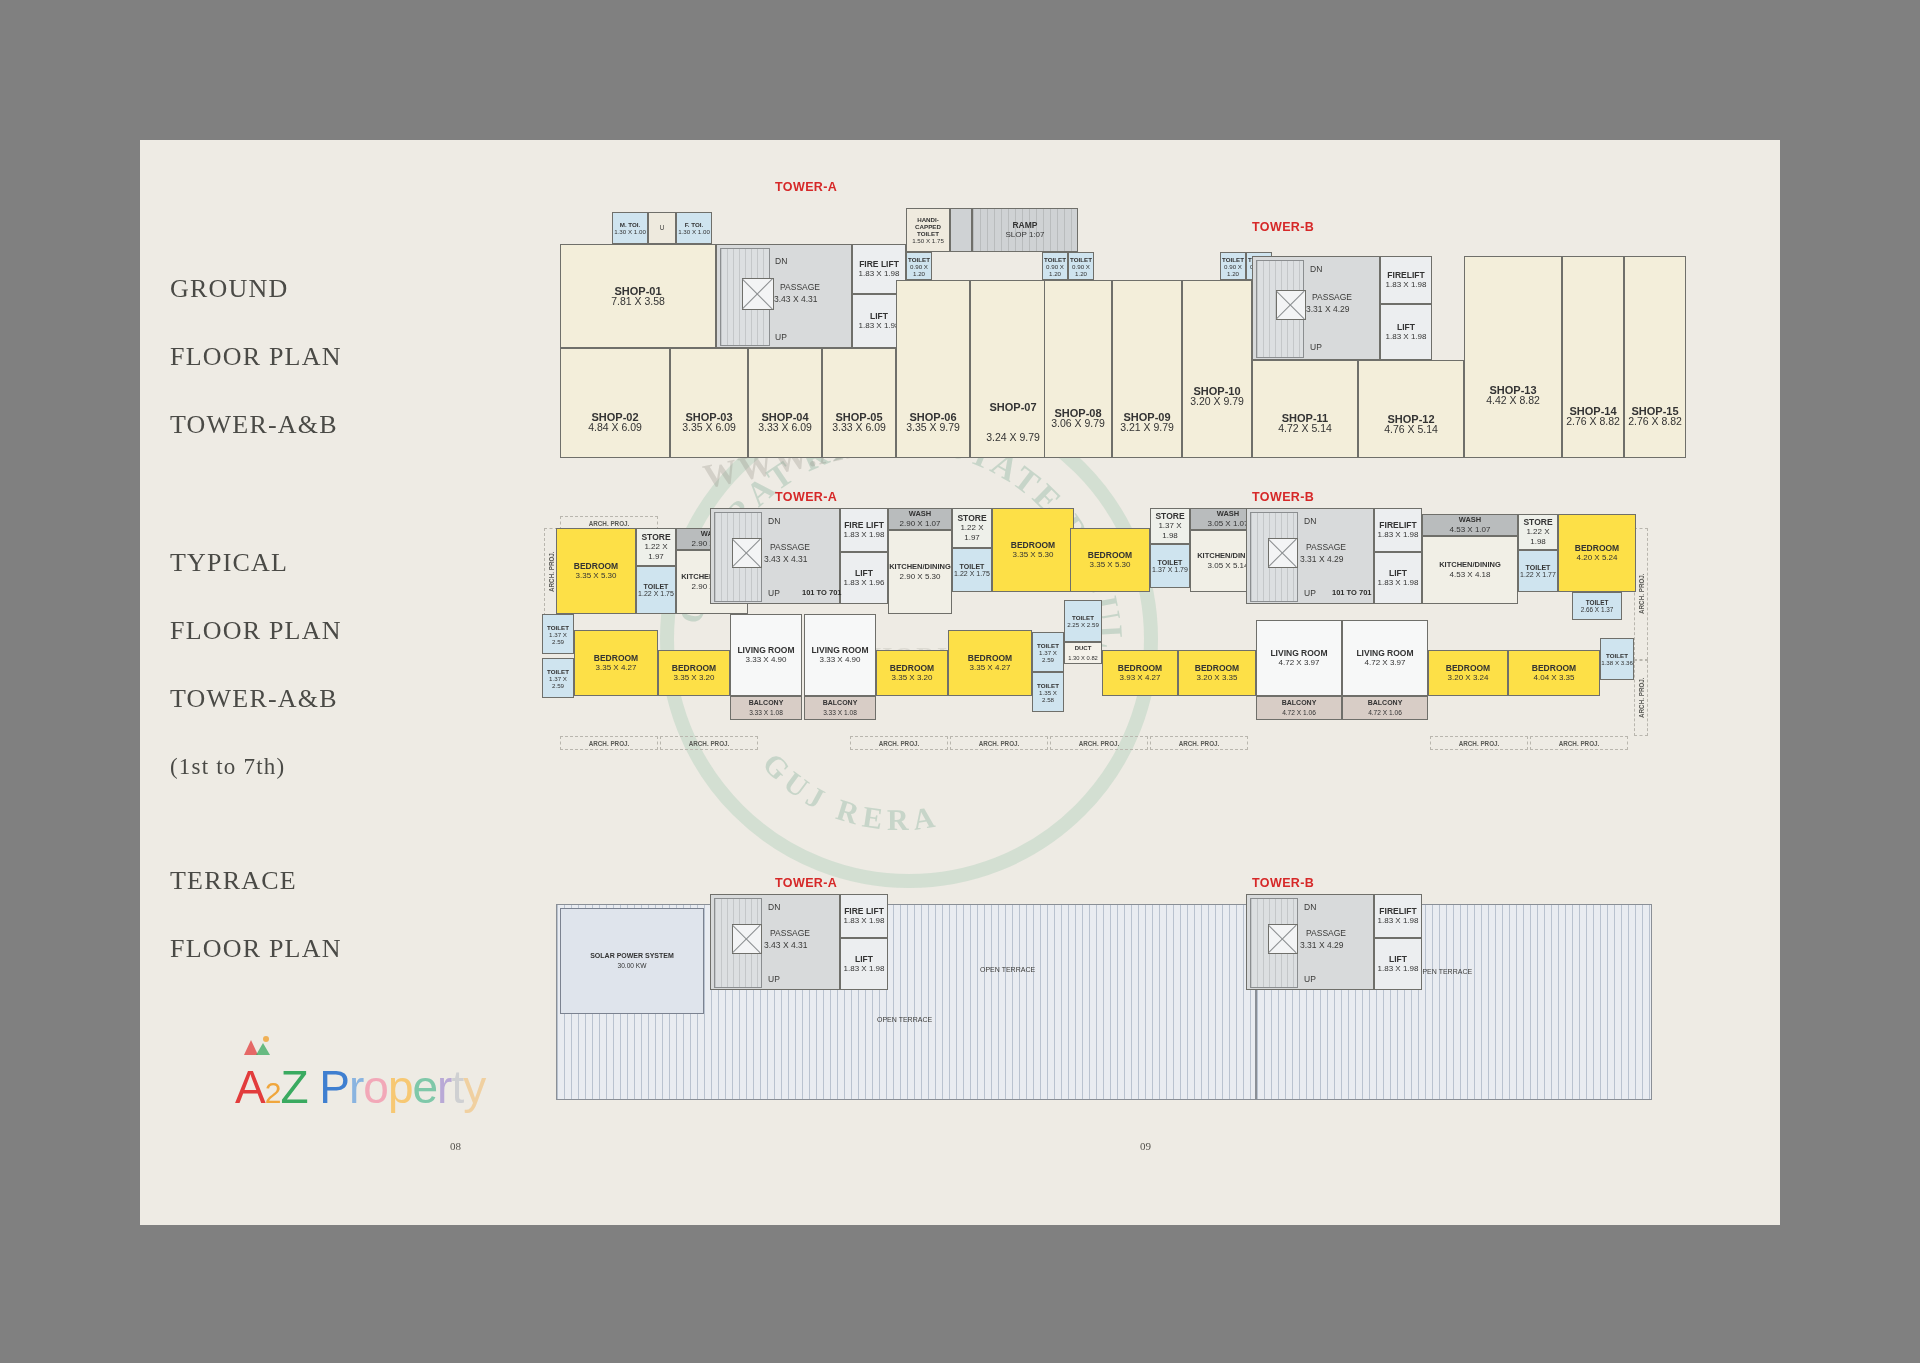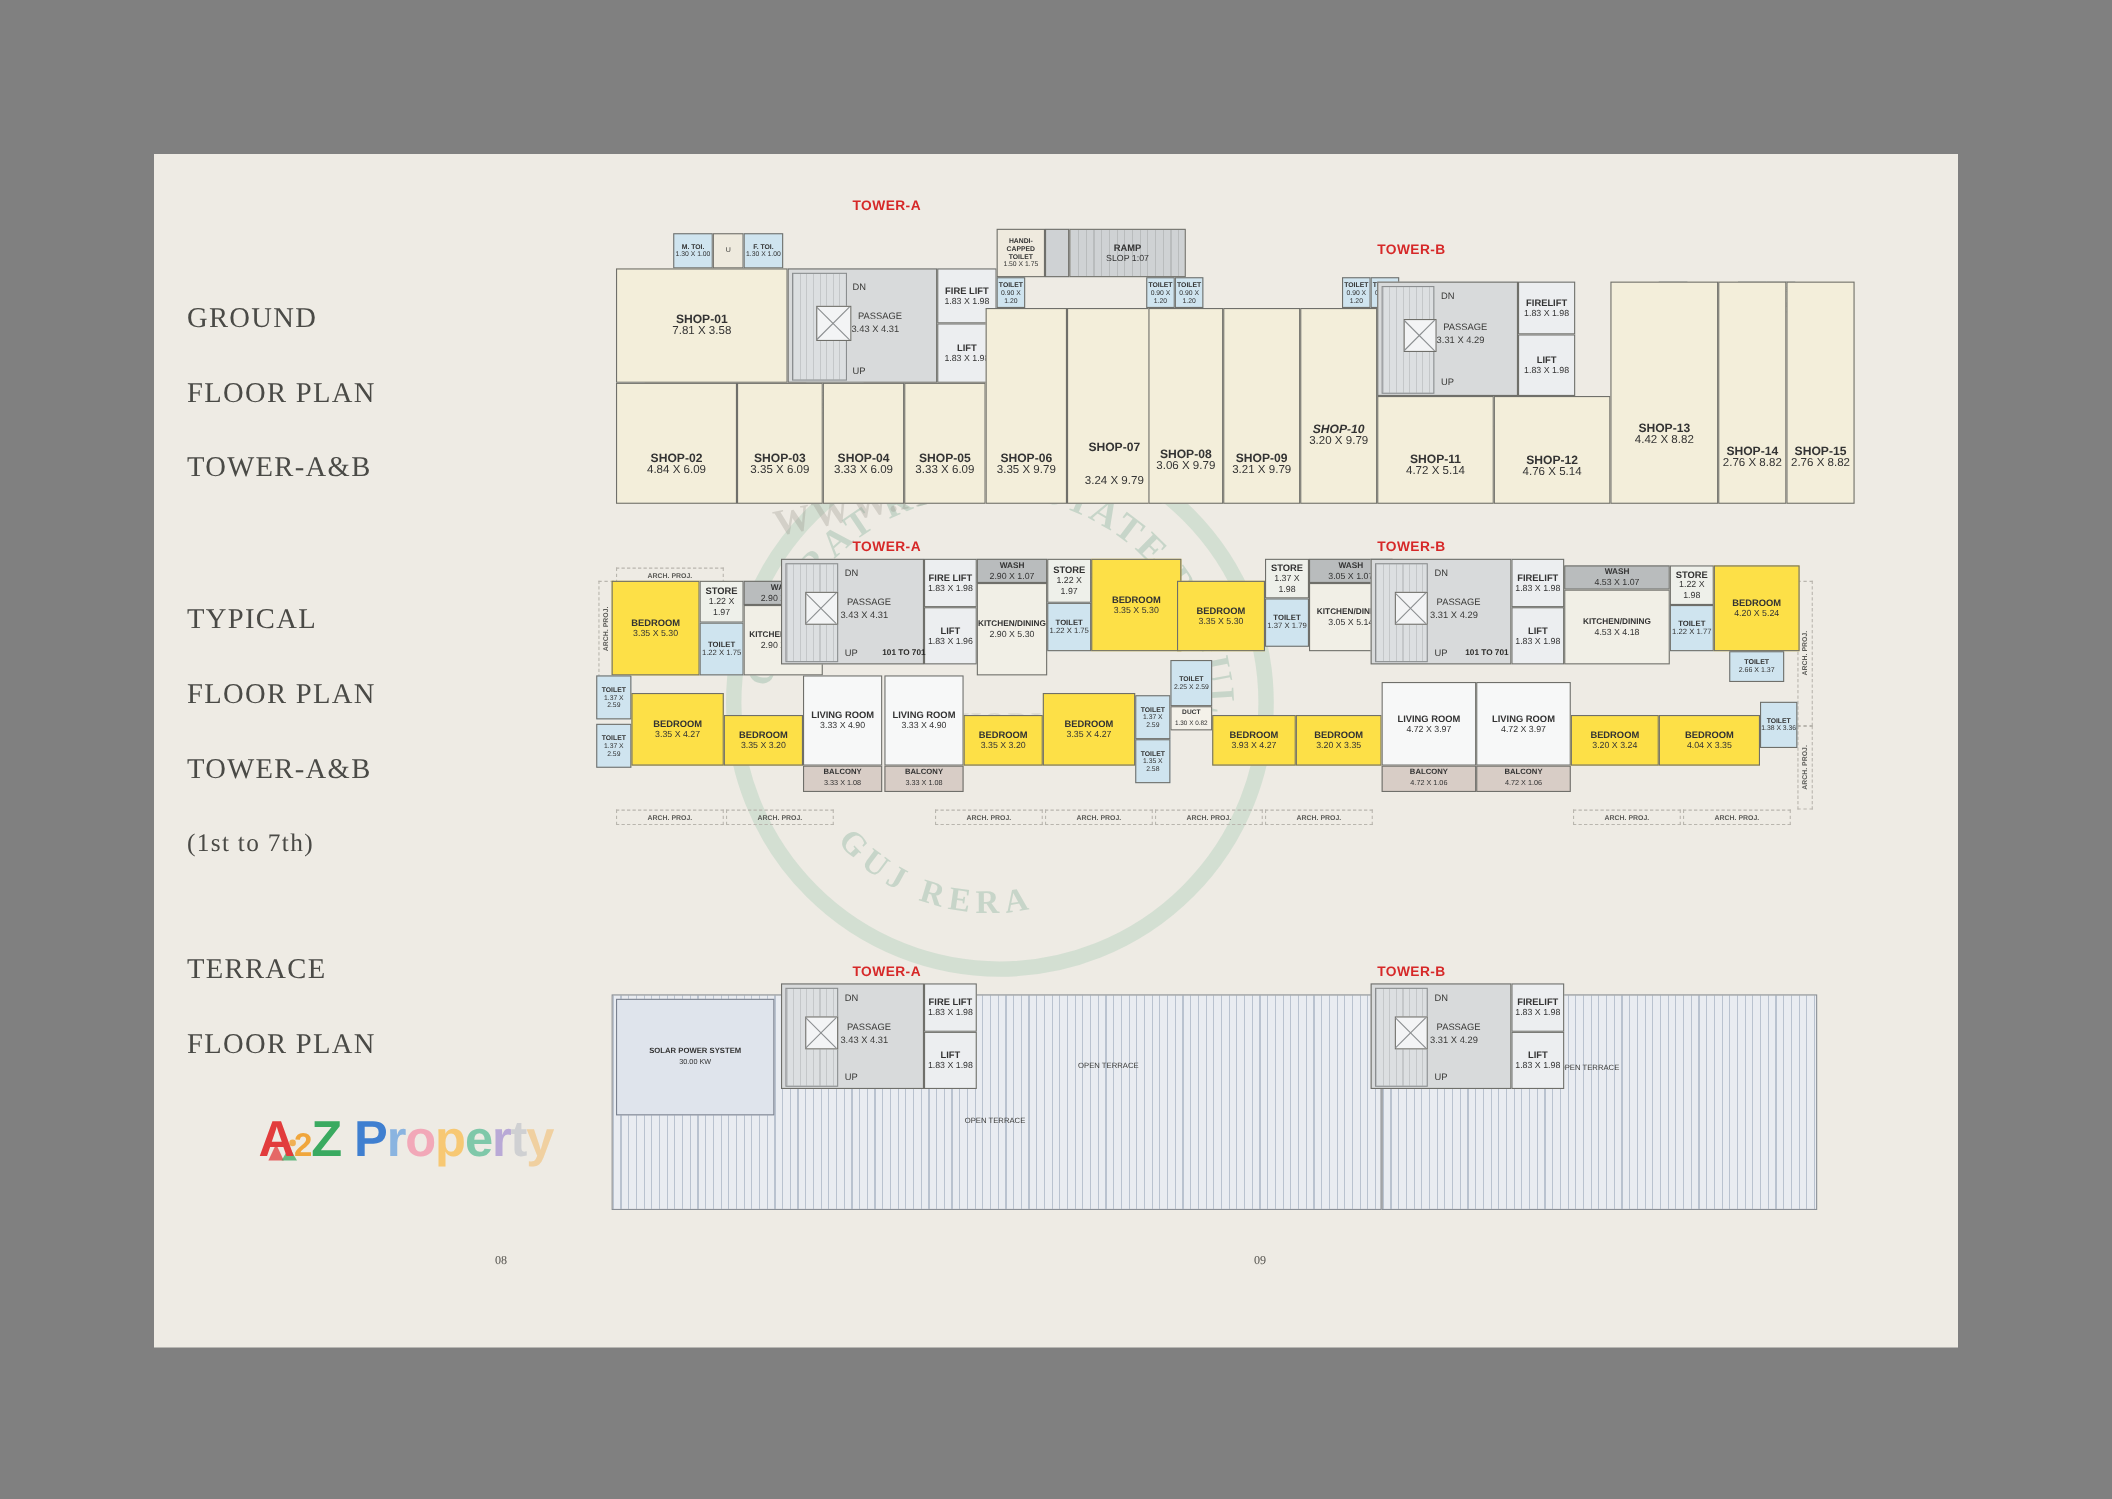--- a/index.html
+++ b/index.html
@@ -98,21 +98,21 @@
     position:absolute;left:500px;top:250px;width:520px;height:520px;
     color:rgba(120,170,145,.38);font-size:20px;font-weight:bold;
     font-family:"Liberation Serif",serif;pointer-events:none;
   }
   .wm-a2z{
     position:absolute;left:560px;top:280px;
     color:rgba(150,145,135,.30);font-size:34px;font-weight:bold;
     font-family:"Liberation Serif",serif;letter-spacing:2px;
     transform:rotate(-12deg);pointer-events:none;white-space:nowrap;
   }
-  .logo{position:absolute;left:95px;top:868px;font-size:46px;font-weight:bold;letter-spacing:-1px;}
+  .logo{position:absolute;left:95px;top:920px;font-size:46px;font-weight:normal;letter-spacing:-1px;}
   .logo span{display:inline-block;}
   .l-a{color:#e23c3c;}
   .l-2{color:#f0a63c;font-size:30px;}
   .l-z{color:#3aaa60;}
   .l-p{color:#3f7fd0;}
   .l-r{color:#8ab4e0;}
   .l-o{color:#f2a8b8;}
   .l-pp{color:#f7c873;}
   .l-e{color:#7fc8a9;}
   .l-rr{color:#b9a9d6;}
@@ -276,21 +276,21 @@
     </div>
     <div class="rm shop" style="left:624px;top:120px;width:68px;height:178px;">
       <div class="nm" style="margin-top:98px;">SHOP-08</div>
       <div class="dim">3.06 X 9.79</div>
     </div>
     <div class="rm shop" style="left:692px;top:120px;width:70px;height:178px;">
       <div class="nm" style="margin-top:105px;">SHOP-09</div>
       <div class="dim">3.21 X 9.79</div>
     </div>
     <div class="rm shop" style="left:762px;top:120px;width:70px;height:178px;">
-      <div class="nm" style="margin-top:54px;font-style:italic;">SHOP-10</div>
+      <div class="nm" style="margin-top:54px;">SHOP-10</div>
       <div class="dim">3.20 X 9.79</div>
     </div>
 
     <div class="rm core" style="left:832px;top:96px;width:128px;height:104px;"></div>
     <div class="stairs v" style="left:836px;top:100px;width:46px;height:96px;"></div>
     <div class="liftbox" style="left:856px;top:130px;width:28px;height:28px;"></div>
     <div class="txt plain" style="left:890px;top:104px;">DN</div>
     <div class="txt plain" style="left:890px;top:182px;">UP</div>
     <div class="txt plain" style="left:892px;top:132px;">PASSAGE</div>
     <div class="txt plain" style="left:886px;top:144px;">3.31 X 4.29</div>

